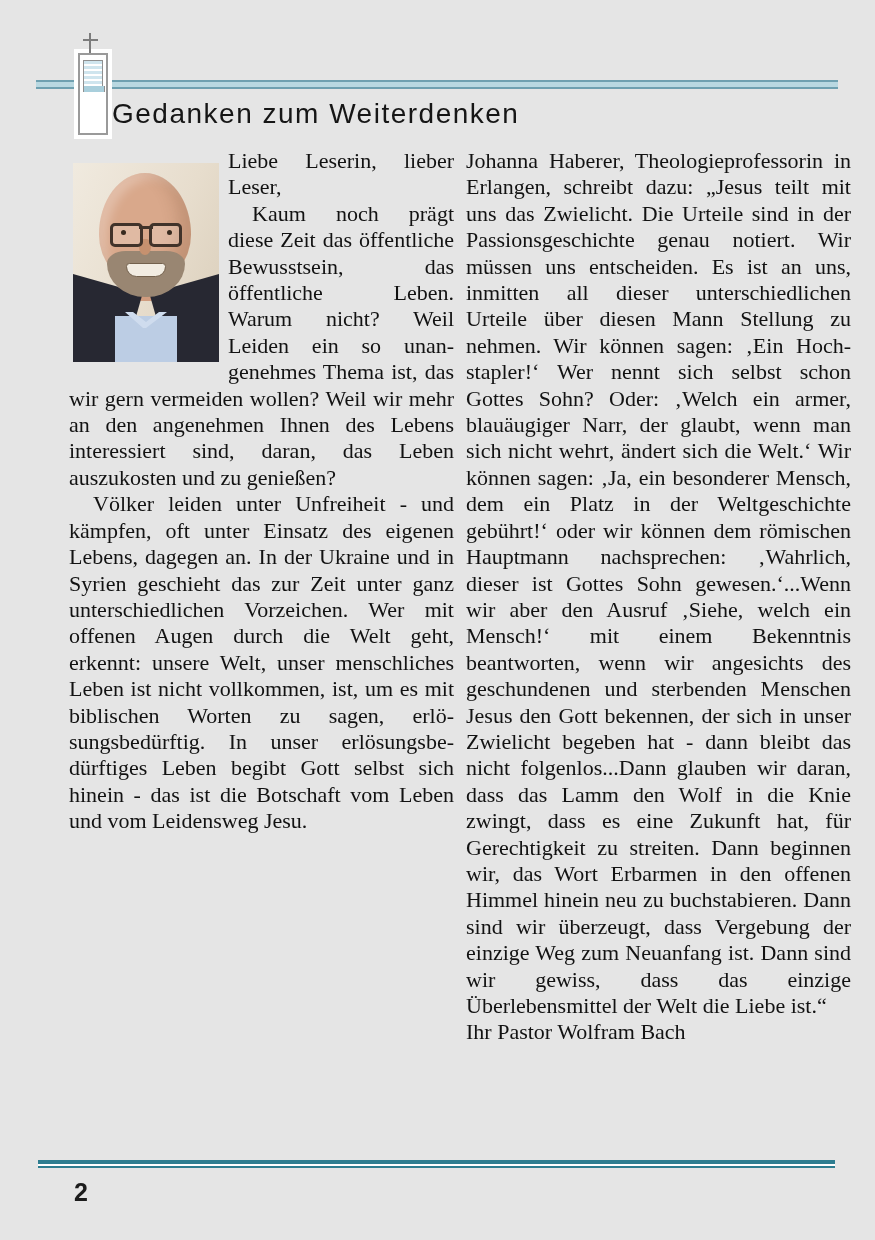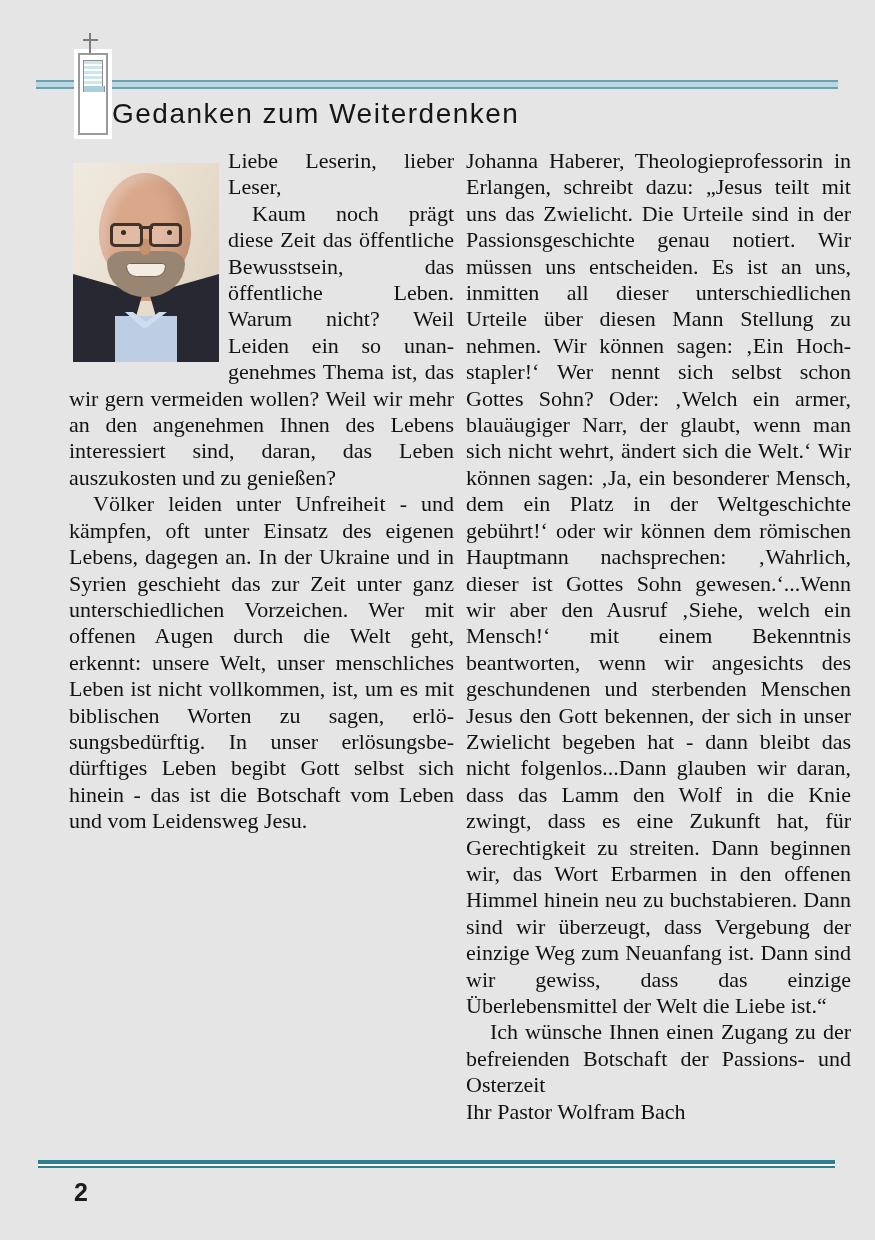--- a/index.html
+++ b/index.html
@@ -149,21 +149,20 @@
           <div class="eye r"></div>
         </div>
       </div>
       <p>Liebe Leserin, lieber Leser,</p>
       <p class="indent">Kaum noch prägt diese Zeit das öffent­liche Bewusstsein, das öffentliche Leben. Warum nicht? Weil Leiden ein so unan­genehmes Thema ist, das wir gern ver­meiden wollen? Weil wir mehr an den angenehmen Ihnen des Lebens interes­siert sind, daran, das Leben auszukosten und zu genießen?</p>
       <p class="indent">Völker leiden unter Unfreiheit - und kämpfen, oft unter Einsatz des eigenen Lebens, dagegen an. In der Ukraine und in Syrien geschieht das zur Zeit unter ganz unterschiedlichen Vorzeichen. Wer mit offenen Augen durch die Welt geht, erkennt: unsere Welt, unser menschliches Leben ist nicht vollkommen, ist, um es mit biblischen Worten zu sagen, erlö­sungsbedürftig. In unser erlösungsbe­dürftiges Leben begibt Gott selbst sich hinein - das ist die Botschaft vom Leben und vom Leidensweg Jesu.</p>
     </div>
 
     <div class="col col-right">
       <p>Johanna Haberer, Theologieprofessorin in Erlangen, schreibt dazu: „Jesus teilt mit uns das Zwielicht. Die Urteile sind in der Passionsgeschichte genau notiert. Wir müssen uns entscheiden. Es ist an uns, inmitten all dieser unterschiedlichen Urteile über diesen Mann Stellung zu nehmen. Wir können sagen: ‚Ein Hoch­stapler!‘ Wer nennt sich selbst schon Gottes Sohn?  Oder: ‚Welch ein armer, blauäugiger Narr, der glaubt, wenn man sich nicht wehrt, ändert sich die Welt.‘ Wir können sagen: ‚Ja, ein besonderer Mensch, dem ein Platz in der Weltge­schichte gebührt!‘ oder wir können dem römischen Hauptmann nachsprechen: ‚Wahrlich, dieser ist Gottes Sohn gewe­sen.‘...Wenn wir aber den Ausruf ‚Siehe, welch ein Mensch!‘ mit einem Bekennt­nis beantworten, wenn wir angesichts des geschundenen und sterbenden Menschen Jesus den Gott bekennen, der sich in un­ser Zwielicht begeben hat - dann bleibt das nicht folgenlos...Dann glauben wir daran, dass das Lamm den Wolf in die Knie zwingt, dass es eine Zukunft hat, für Gerechtigkeit zu streiten. Dann be­ginnen wir, das Wort Erbarmen in den offenen Himmel hinein neu zu buchsta­bieren. Dann sind wir überzeugt, dass Vergebung der einzige Weg zum Neuan­fang ist. Dann sind wir gewiss, dass das einzige Überlebensmittel der Welt die Liebe ist.“</p>
-      <p class="indent">Ich wünsche Ihnen einen Zugang zu der befreienden Botschaft der Passions- und Osterzeit</p>
       <p class="signature">Ihr Pastor Wolfram Bach</p>
     </div>
 
   </div>
 
   <div class="bottom-rule"></div>
   <div class="page-number">2</div>
 
 </div>
 

